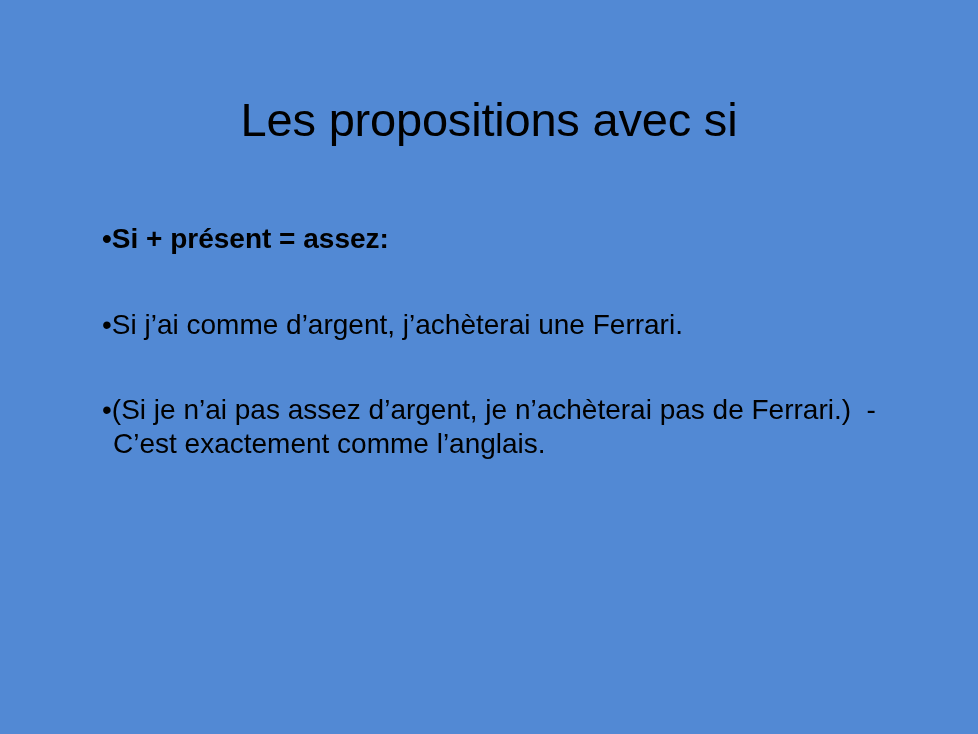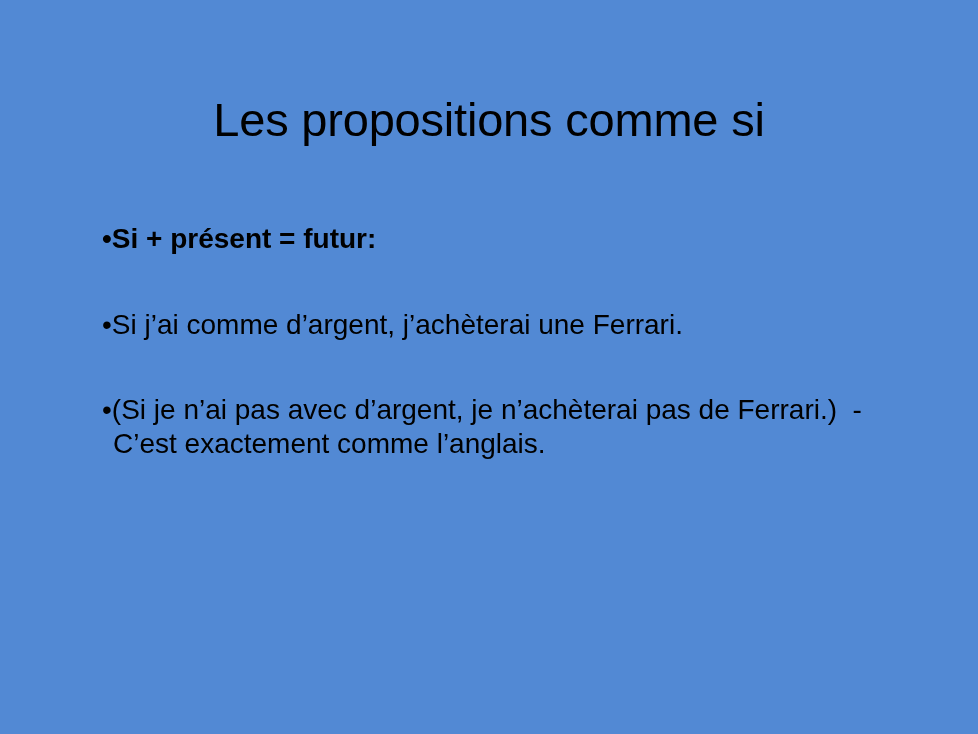--- a/index.html
+++ b/index.html
@@ -65,29 +65,29 @@
   }
   .spacer-line-2 {
     height: 51px;
   }
 </style>
 </head>
 <body>
 
 <div id="slide" style="background: rgb(82, 137, 212);">
 
-  <div id="slide-title">Les propositions comme si</div>
+  <div id="slide-title">Les propositions avec si</div>
 
   <div id="body-block">
 
-    <div class="bullet-row bold"><span class="bullet-mark">•</span><span>Si + présent = futur:</span></div>
+    <div class="bullet-row bold"><span class="bullet-mark">•</span><span>Si + présent = assez:</span></div>
 
     <div class="spacer-line"></div>
 
     <div class="bullet-row"><span class="bullet-mark">•</span><span>Si j’ai comme d’argent, j’achèterai une Ferrari.</span></div>
 
     <div class="spacer-line-2"></div>
 
-    <div class="bullet-row"><span class="bullet-mark">•</span><span>(Si je n’ai pas avec d’argent, je n’achèterai pas de Ferrari.)  - C’est exactement comme l’anglais.</span></div>
+    <div class="bullet-row"><span class="bullet-mark">•</span><span>(Si je n’ai pas assez d’argent, je n’achèterai pas de Ferrari.)  - C’est exactement comme l’anglais.</span></div>
 
   </div>
 
 </div>
 
 </body></html>

